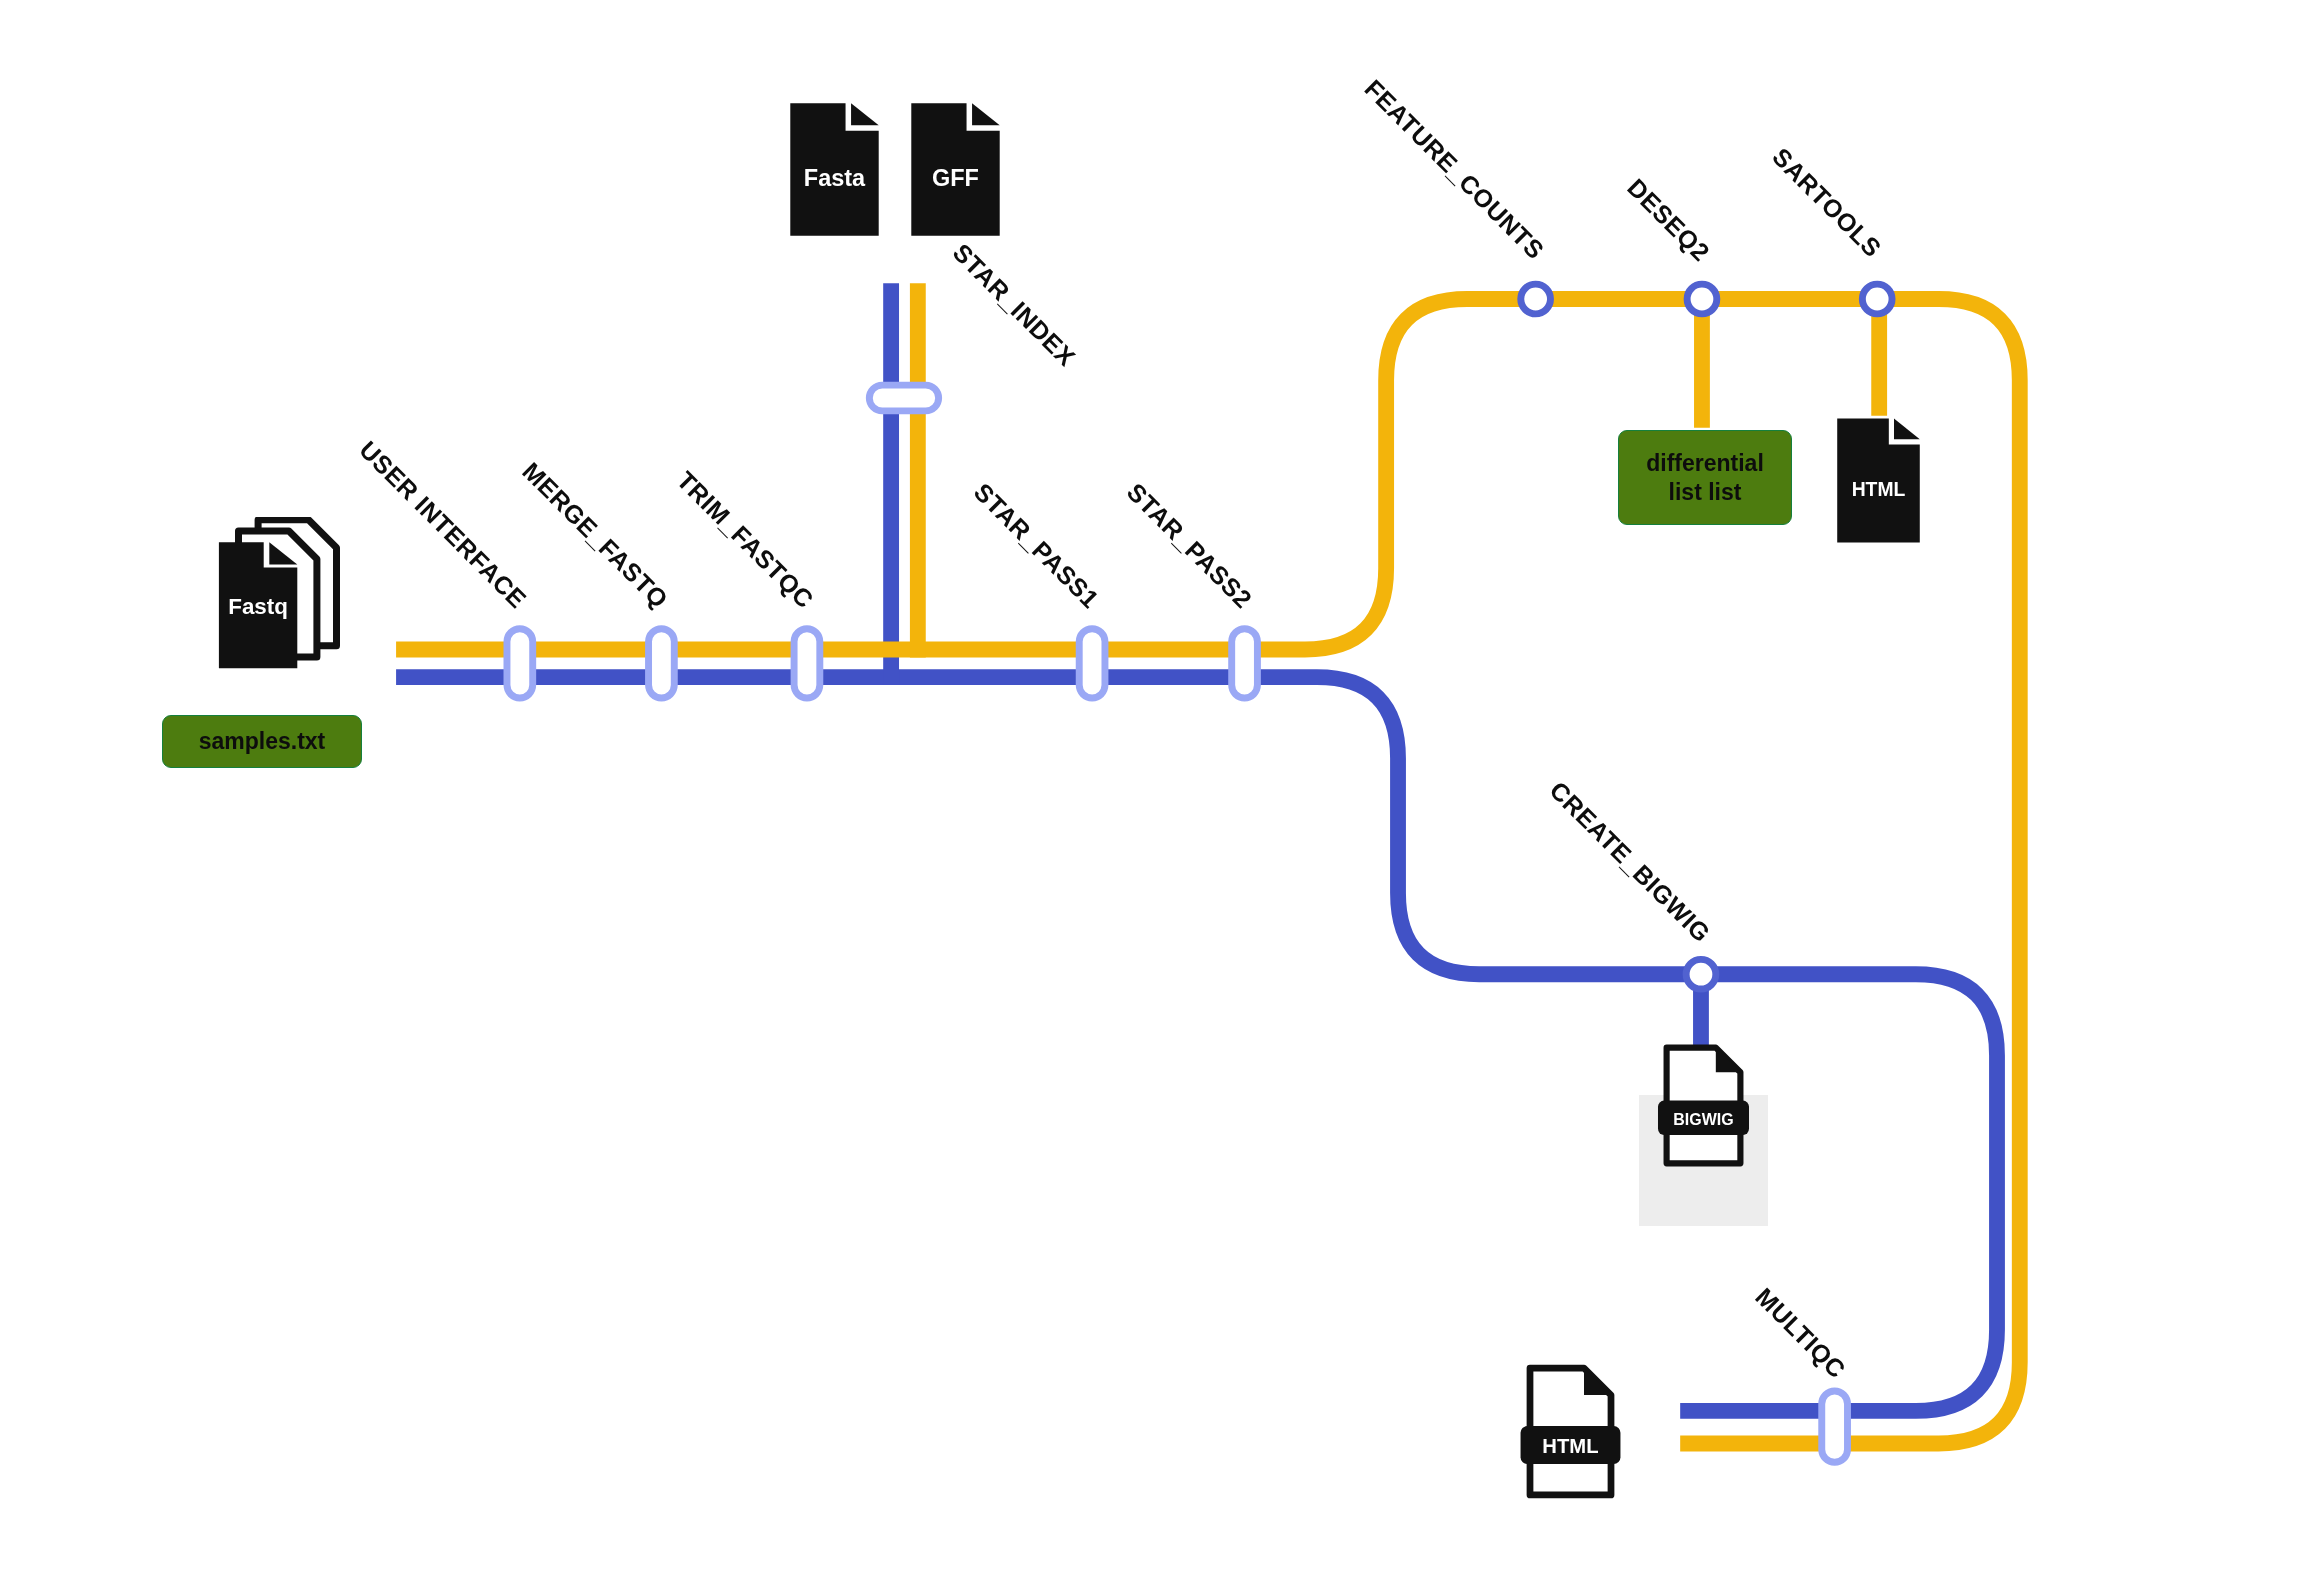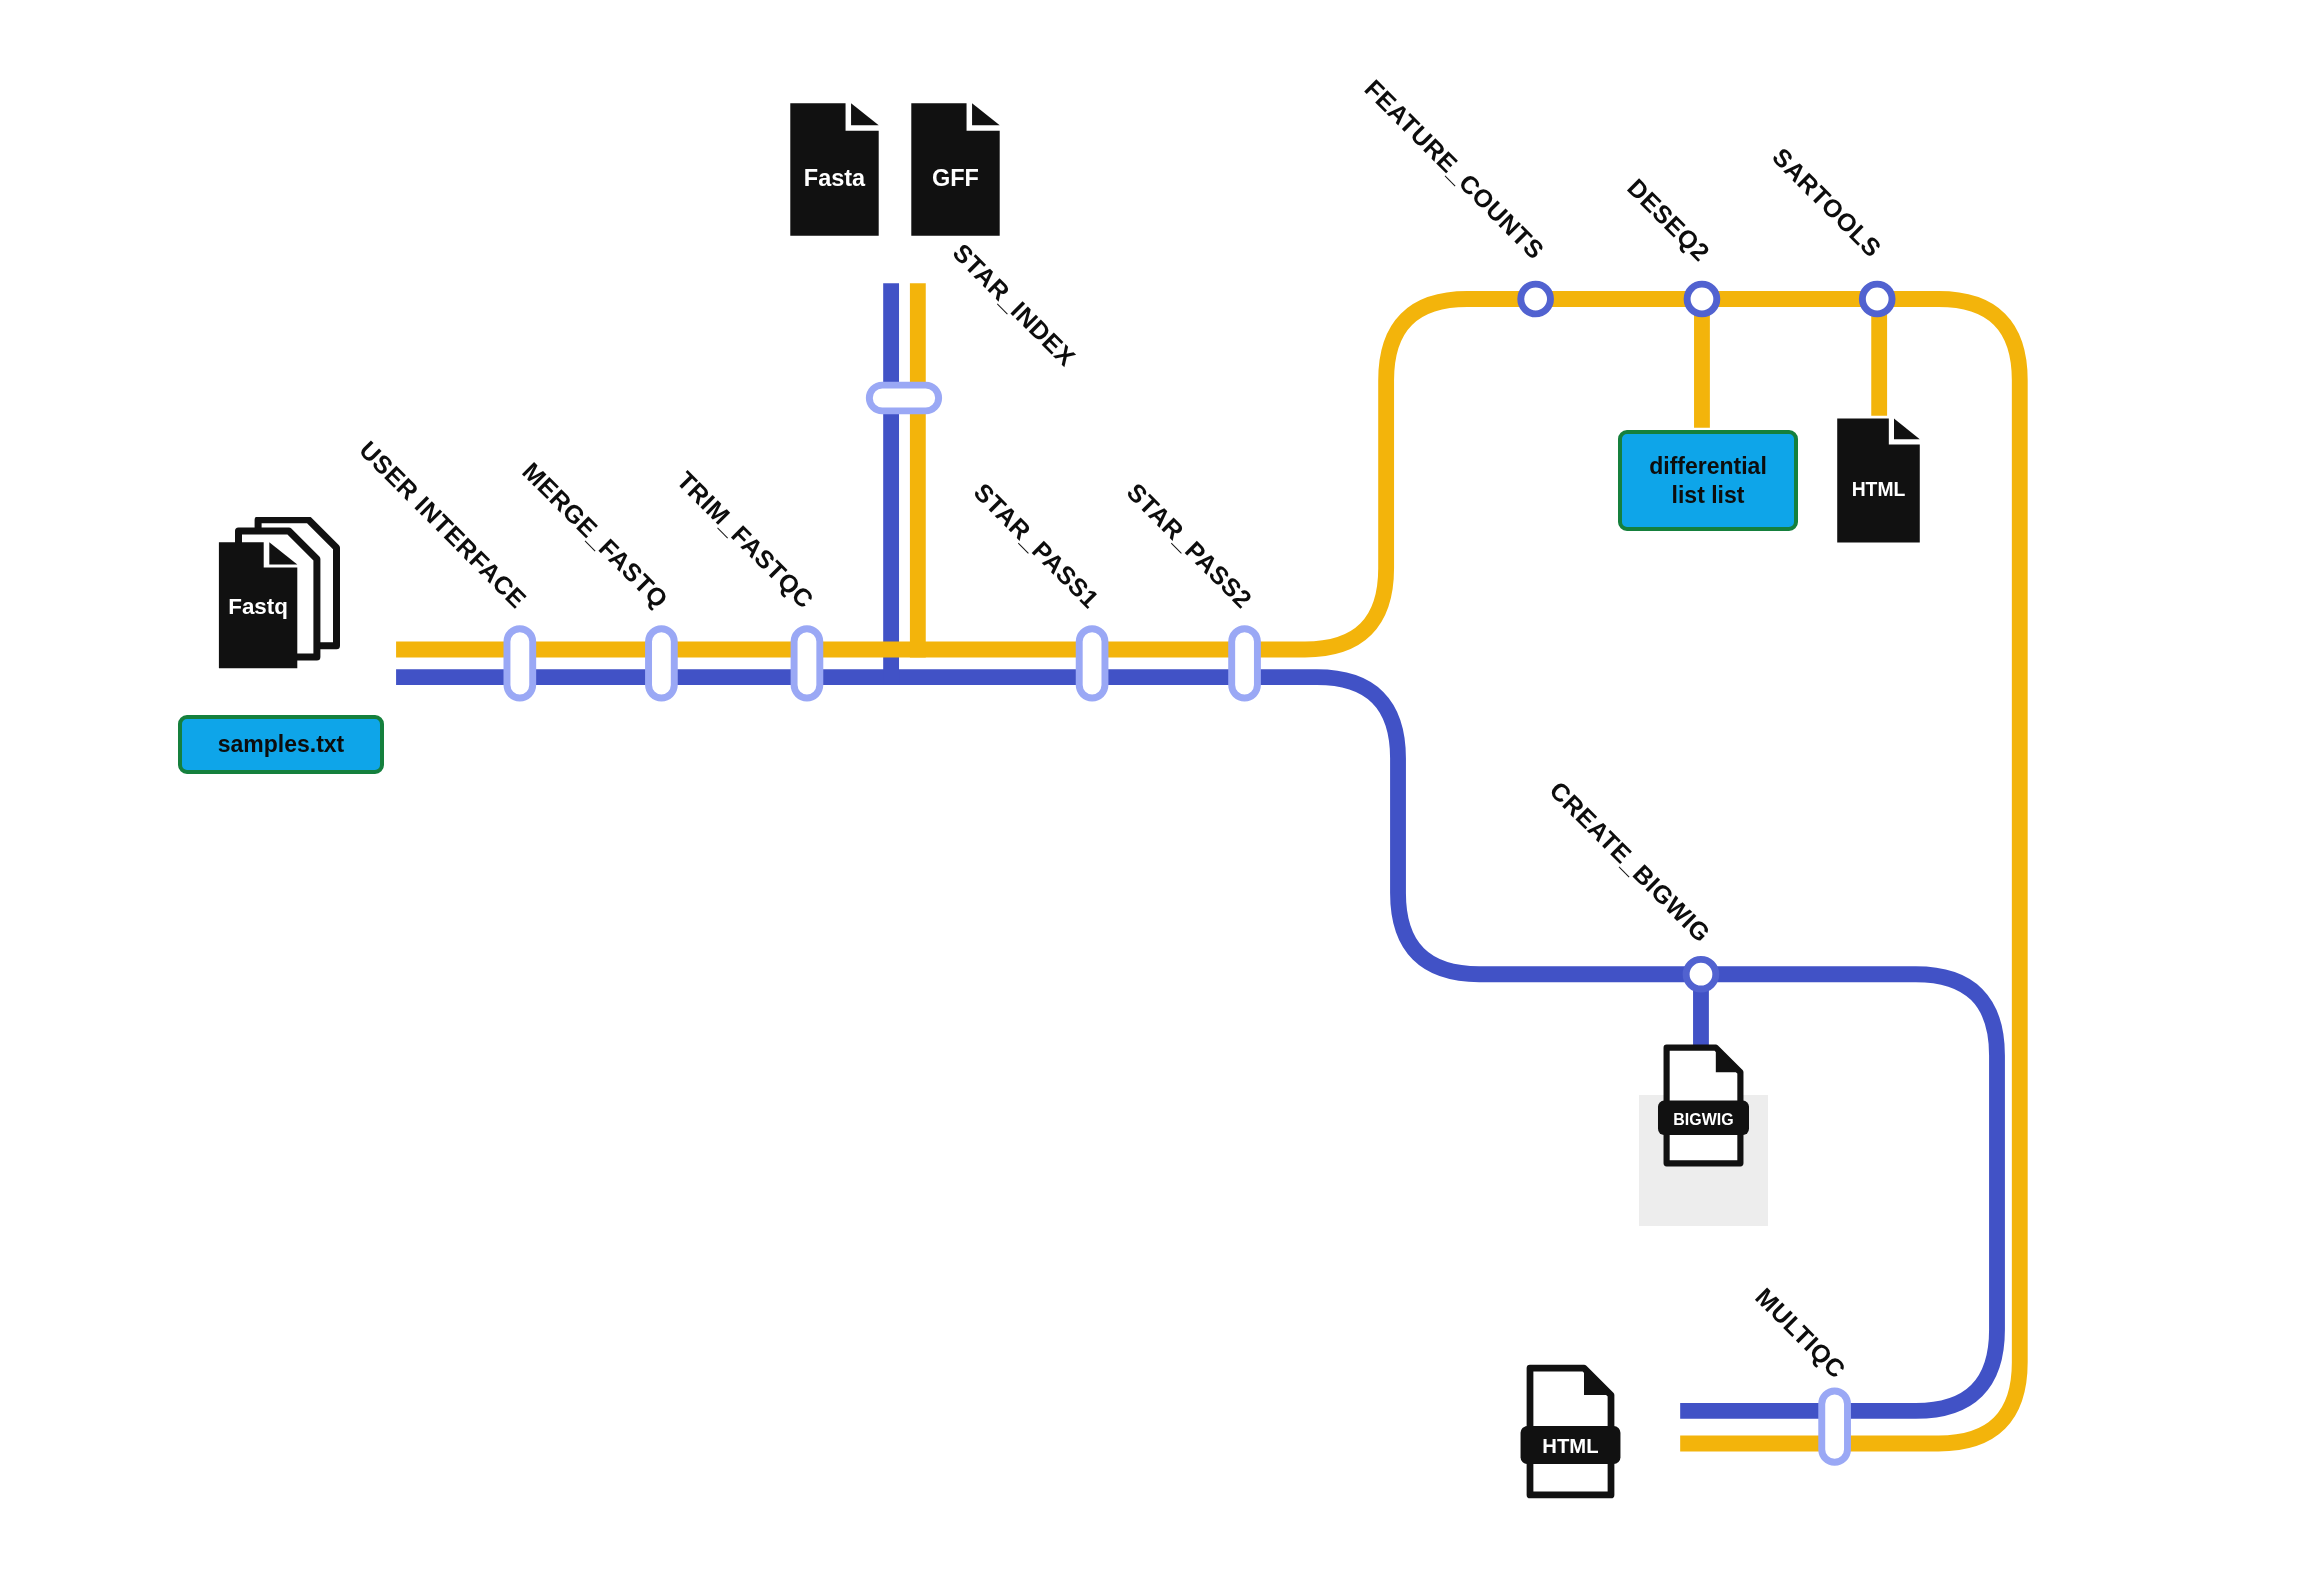--- a/index.html
+++ b/index.html
@@ -6,21 +6,21 @@
   .canvas{position:relative;width:2301px;height:1592px;background:#ffffff;overflow:hidden;
           font-family:"Liberation Sans",sans-serif;}
   .lines{position:absolute;left:0;top:0;}
   .rail{fill:none;stroke-width:16;}
   .pill{fill:#ffffff;stroke-width:7;}
   .dot{fill:#ffffff;stroke-width:7;}
   .anchor{position:absolute;width:0;height:0;}
   .st-label{position:absolute;right:0;bottom:0;white-space:nowrap;
             transform:rotate(45deg);transform-origin:100% 100%;
             font-weight:700;font-size:25px;letter-spacing:0.4px;color:#0d0d0d;}
-  .note{position:absolute;background:#0ea5e9;border:4px solid #15803d;border-radius:9px;
+  .note{position:absolute;background:#4d7c0f;border:1px solid #15803d;border-radius:9px;
         display:flex;flex-direction:column;align-items:center;justify-content:center;
         font-weight:700;font-size:23px;color:#0d0d0d;text-align:center;line-height:1.25;}
   .icon{position:absolute;}
   .icon svg{width:100%;height:100%;display:block;}
   .ic-txt{font-family:"Liberation Sans",sans-serif;font-weight:700;fill:#ffffff;}
   .sheet{fill:#ffffff;stroke:#111111;stroke-width:5;stroke-linejoin:round;}
   .backdrop{position:absolute;background:#ededed;}
 </style>
 </head>
 <body>
@@ -95,21 +95,21 @@
           <path class="sheet" d="M4 2 H40 L60 22 V92 H4 Z"></path>
         </g>
       <g transform="translate(2,16)">
         <path d="M4 2 H36 V20 H60 V92 H4 Z" fill="#111111"></path>
         <path d="M40 2 L60 18 H40 Z" fill="#111111"></path>
         <text class="ic-txt" x="32" y="53" font-size="16" text-anchor="middle">Fastq</text>
       </g>
     </svg>
   </div>
 
-  <div class="note" style="left:178px;top:715px;width:198px;height:51px">
+  <div class="note" style="left:162px;top:715px;width:198px;height:51px">
     <span>samples.txt</span>
   </div>
 
   <div class="icon" style="left:782px;top:99px;width:105px;height:141px">
     <svg viewBox="0 0 76 100">
       <path d="M6 2 H46 V22 H70 V98 H6 Z" fill="#111111"></path>
       <path d="M50 2 L70 18 H50 Z" fill="#111111"></path>
       <text class="ic-txt" x="38" y="62" font-size="17" text-anchor="middle">Fasta</text>
     </svg>
   </div>

